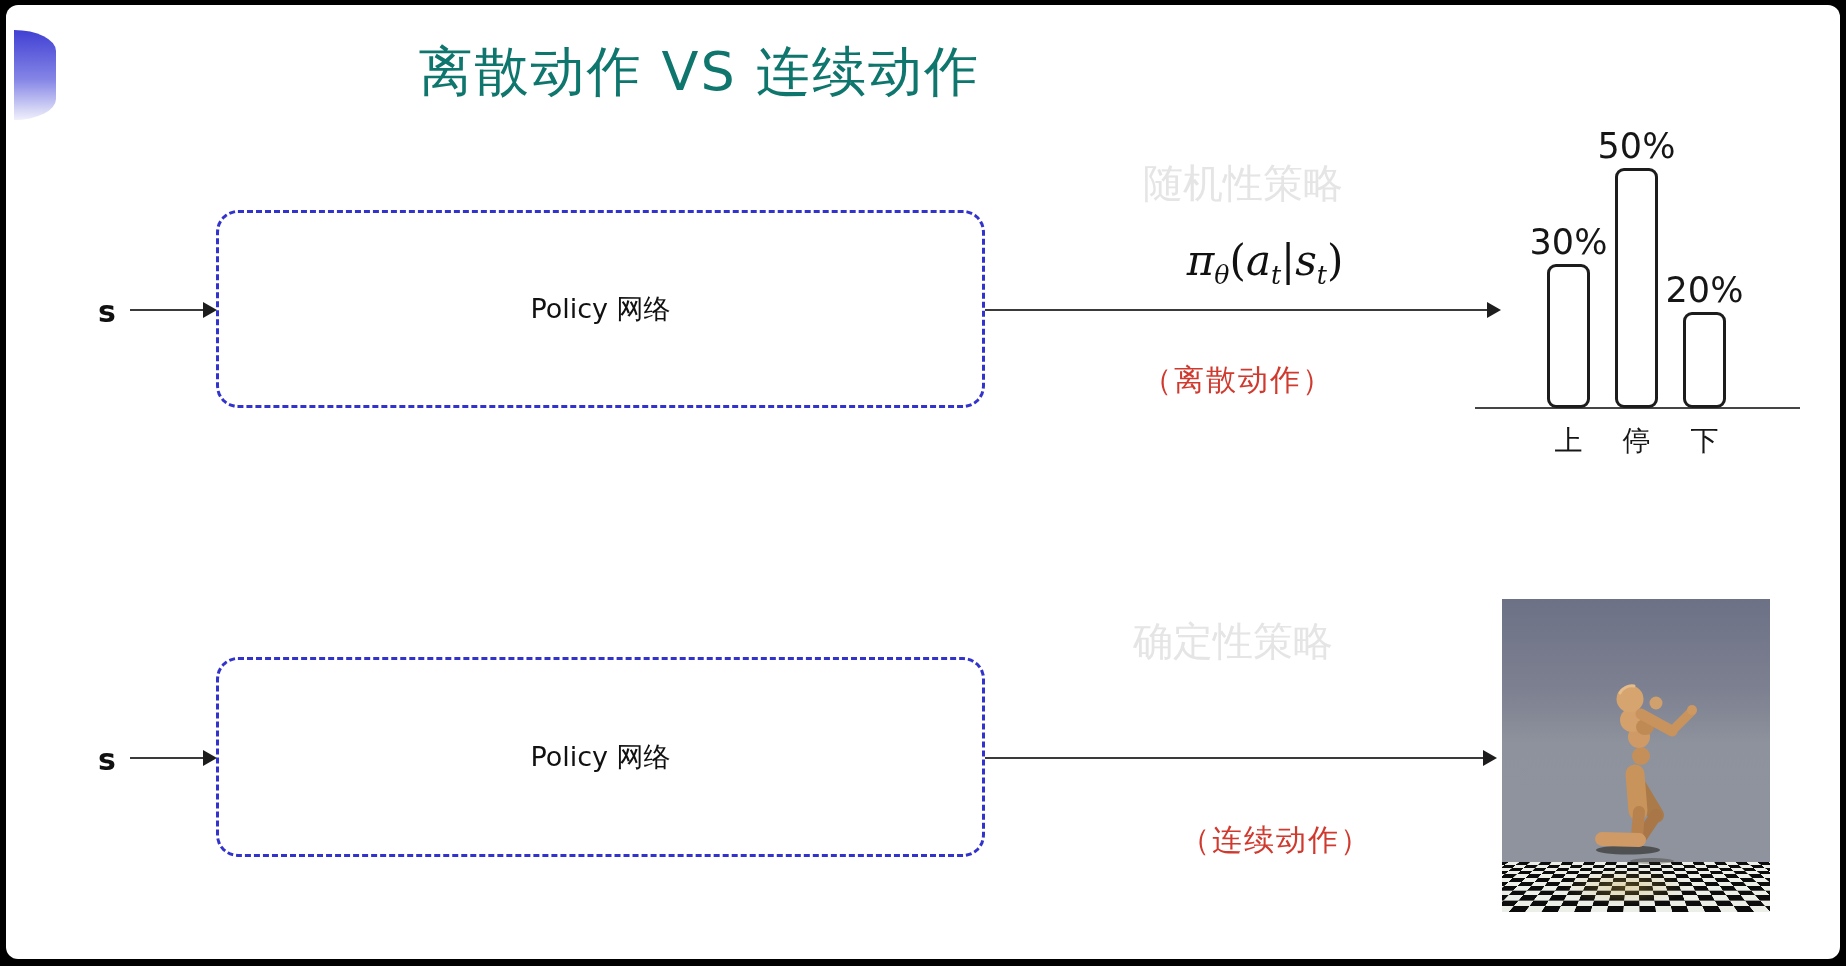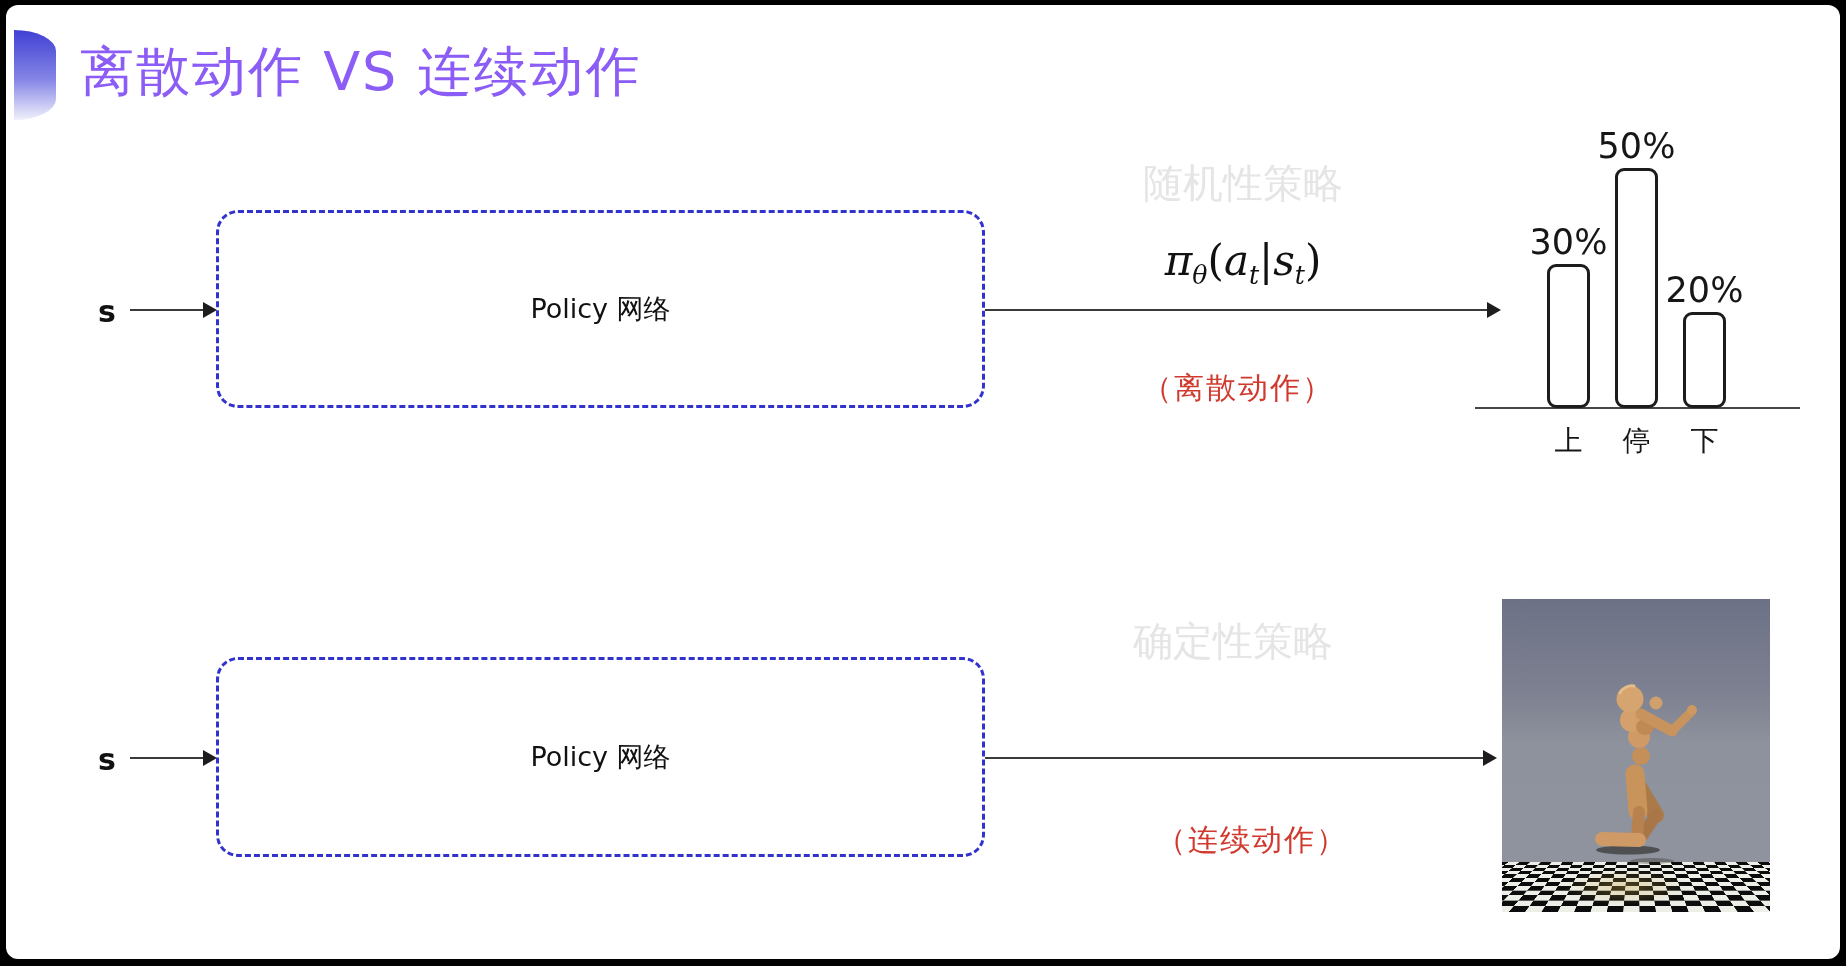--- a/index.html
+++ b/index.html
@@ -6,21 +6,21 @@
   .stage{position:relative;width:1846px;height:966px;background:#000;overflow:hidden;
          font-family:"DejaVu Sans","Liberation Sans",sans-serif;}
   .slide-bg{position:absolute;left:6px;top:5px;right:6px;bottom:7px;background:#fff;border-radius:12px;}
 
   .abs{position:absolute;}
 
   
   .accent-icon{left:14px;top:30px;width:42px;height:90px;
     background:linear-gradient(180deg,#4040d4 0%,#8585e6 55%,#d9d9f7 90%,#efeffc 100%);
     border-radius:0 90px 90px 0 / 0 45px 45px 0;}
-  .page-title{left:80px;top:36px;width:900px;font-size:54px;color:#8b5cf6;letter-spacing:2px;}
+  .page-title{left:80px;top:36px;width:900px;font-size:54px;color:#0f766e;letter-spacing:2px;text-align:right;}
 
   
   .net-box{width:769px;height:198px;border:3px dashed #3232cd;border-radius:22px;
     box-sizing:border-box;display:flex;align-items:center;justify-content:center;
     font-size:27px;color:#111;}
   .net-box-top{left:216px;top:210px;}
   .net-box-bottom{left:216px;top:657px;height:200px;}
 
   .s-label{width:34px;text-align:center;font-size:30px;font-weight:bold;color:#111;}
 
@@ -70,22 +70,22 @@
   <div class="arrow-head abs" style="left:203px;top:302px;"></div>
 
   <div class="net-box net-box-top abs">
     <span>Policy 网络</span>
   </div>
 
   <div class="arrow-line abs" style="left:985px;top:309px;width:504px;"></div>
   <div class="arrow-head abs" style="left:1487px;top:302px;"></div>
 
   <div class="policy-name abs" style="left:1033px;top:156px;">随机性策略</div>
-  <div class="formula abs" style="left:1033px;top:236px;"><span class="it">π</span><sub class="it">θ</sub><span>(</span><span class="it">a</span><sub class="it">t</sub><span>|</span><span class="it">s</span><sub class="it">t</sub><span>)</span></div>
-  <div class="action-note abs" style="left:1028px;top:368px;">（离散动作）</div>
+  <div class="formula abs" style="left:1055px;top:236px;"><span class="it">π</span><sub class="it">θ</sub><span>(</span><span class="it">a</span><sub class="it">t</sub><span>|</span><span class="it">s</span><sub class="it">t</sub><span>)</span></div>
+  <div class="action-note abs" style="left:1028px;top:360px;">（离散动作）</div>
 
   <div class="chart-layer abs">
     <div class="chart-baseline abs"></div>
   <div class="bar" style="left: 1547px; top: 264px; width: 43px; height: 144px;"></div>
       <div class="bar-value" style="left: 1517px; top: 222px; width: 103px;">30%</div>
       <div class="bar-cat" style="left: 1527px; top: 422px; width: 83px;">上</div>
       <div class="bar" style="left: 1615px; top: 168px; width: 43px; height: 240px;"></div>
       <div class="bar-value" style="left: 1585px; top: 126px; width: 103px;">50%</div>
       <div class="bar-cat" style="left: 1595px; top: 422px; width: 83px;">停</div>
       <div class="bar" style="left: 1683px; top: 312px; width: 43px; height: 96px;"></div>
@@ -98,21 +98,21 @@
   <div class="arrow-head abs" style="left:203px;top:750px;"></div>
 
   <div class="net-box net-box-bottom abs">
     <span>Policy 网络</span>
   </div>
 
   <div class="arrow-line abs" style="left:985px;top:757px;width:500px;"></div>
   <div class="arrow-head abs" style="left:1483px;top:750px;"></div>
 
   <div class="policy-name abs" style="left:1023px;top:614px;">确定性策略</div>
-  <div class="action-note abs" style="left:1042px;top:820px;">（连续动作）</div>
+  <div class="action-note abs" style="left:1066px;top:820px;">（连续动作）</div>
 
   <div class="sim abs">
     <div class="sim-sky"></div>
     <div class="sim-floor-wrap">
       <div class="sim-floor"></div>
     </div>
     <div class="sim-haze"></div>
     <div class="sim-glow"></div>
     <svg width="268" height="313" viewBox="0 0 268 313">
 

